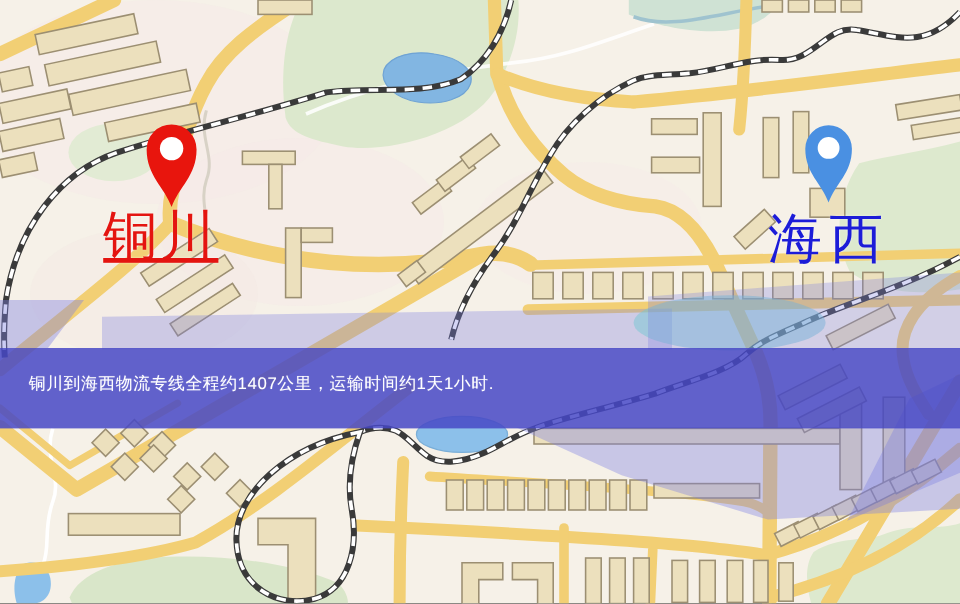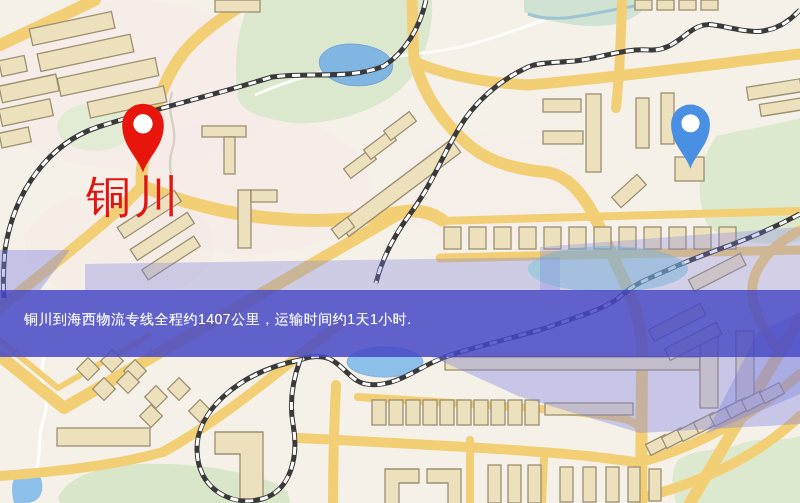--- a/index.html
+++ b/index.html
@@ -20,21 +20,21 @@
     text-shadow:0 0 1px rgba(255,255,255,0.35);
   }
   .pin{position:absolute;}
   .pin svg{display:block;width:100%;height:100%;}
   .pin-origin{left:117px;top:101px;width:52px;height:73px;}
   .pin-destination{left:666px;top:102px;width:49px;height:68px;}
   .city-label{
     position:absolute;font-size:45px;line-height:1;font-weight:500;
     white-space:nowrap;text-shadow:0 0 2px rgba(255,255,255,0.55);
   }
-  .label-origin{left:86px;top:174px;color:#e41410;letter-spacing:3px;}
+  .label-origin{left:86px;top:174px;color:#e41410;letter-spacing:3px;text-decoration:underline;}
   .label-destination{left:640px;top:176px;color:#1c1cd8;letter-spacing:6px;}
 </style>
 </head>
 <body>
 
 <div class="stage">
 
   <svg class="map-svg" viewBox="0 0 800 503" xmlns="http://www.w3.org/2000/svg">
     <defs>
       <path id="rw1" d="M426,0 C420,28 405,52 384,66 C350,80 310,72 272,77 C215,95 150,110 98,127 C50,143 14,190 5,250 C3,272 3,285 4,298"></path>
@@ -220,14 +220,15 @@
     </svg>
   </div>
   <div class="city-label label-origin">铜川</div>
 
   <div class="pin pin-destination">
     <svg viewBox="0 0 40 56" xmlns="http://www.w3.org/2000/svg">
       <path d="M20,55 C15.5,42 4,35 4,18 A16,16 0 1,1 36,18 C36,35 24.5,42 20,55 Z" fill="#4a90e2"></path>
       <circle cx="20" cy="17.5" r="7.5" fill="#ffffff"></circle>
     </svg>
   </div>
+  <div class="city-label label-destination">海西</div>
 
 </div>
 
 </body></html>

